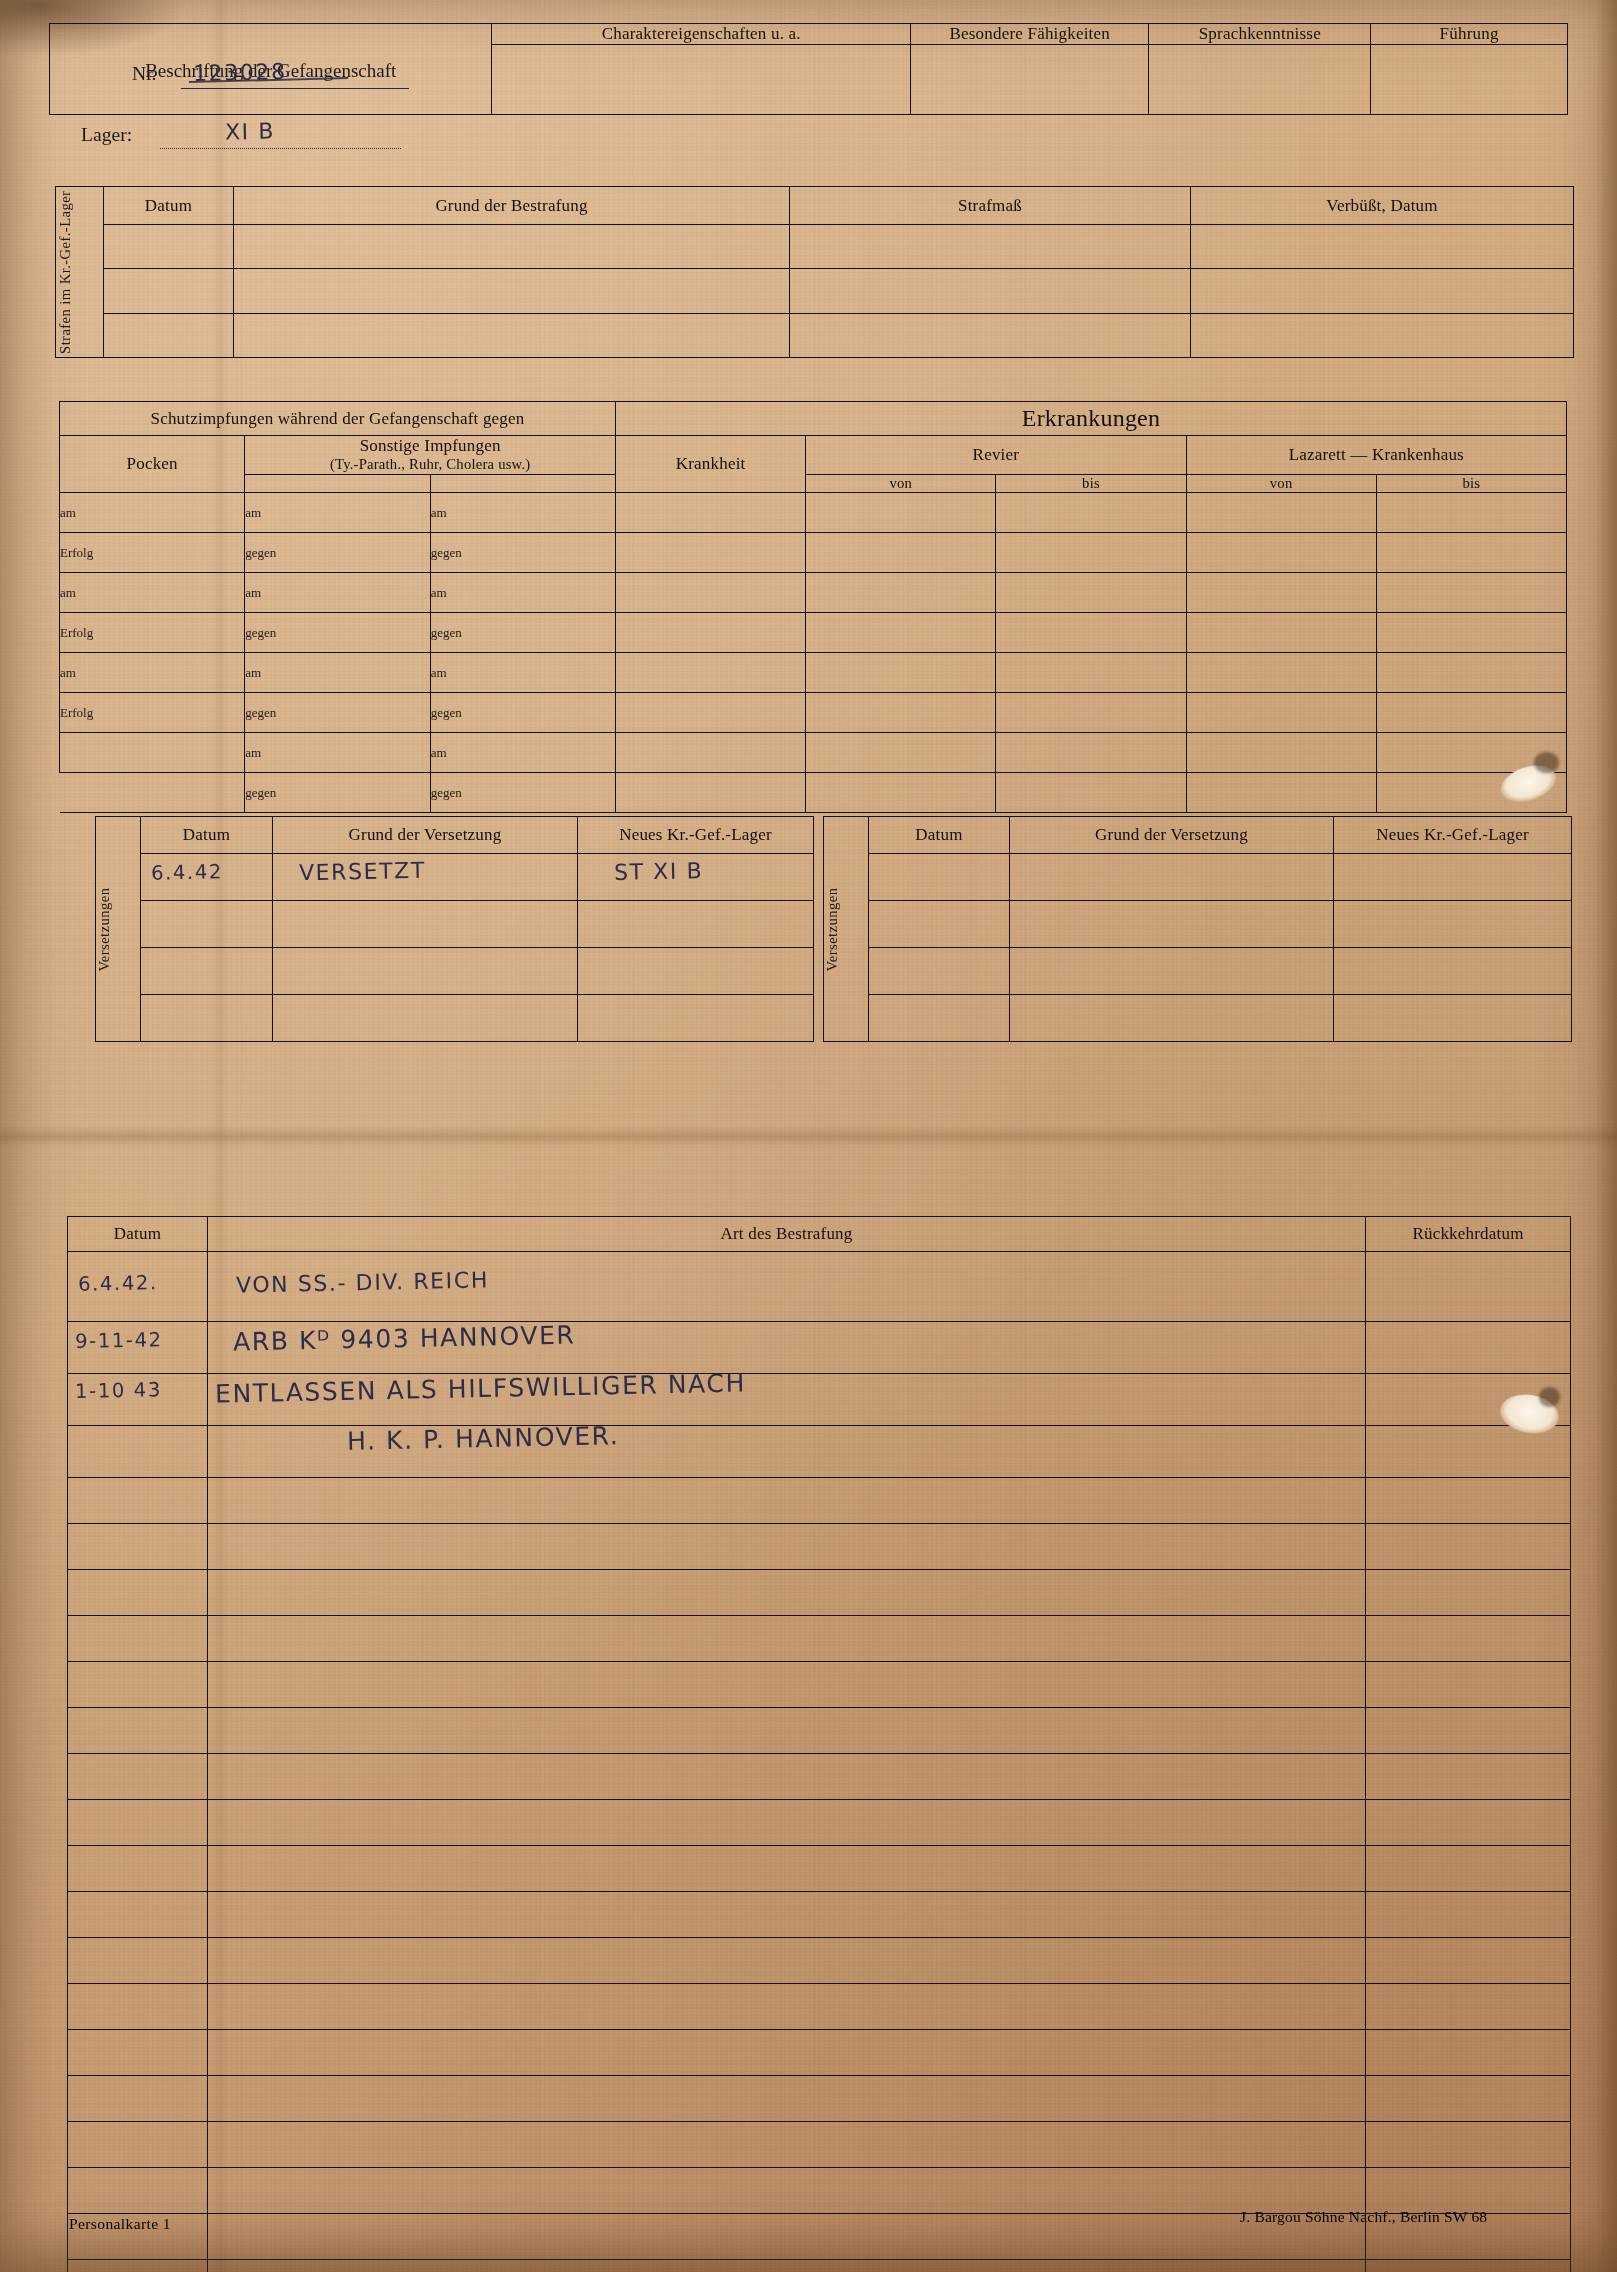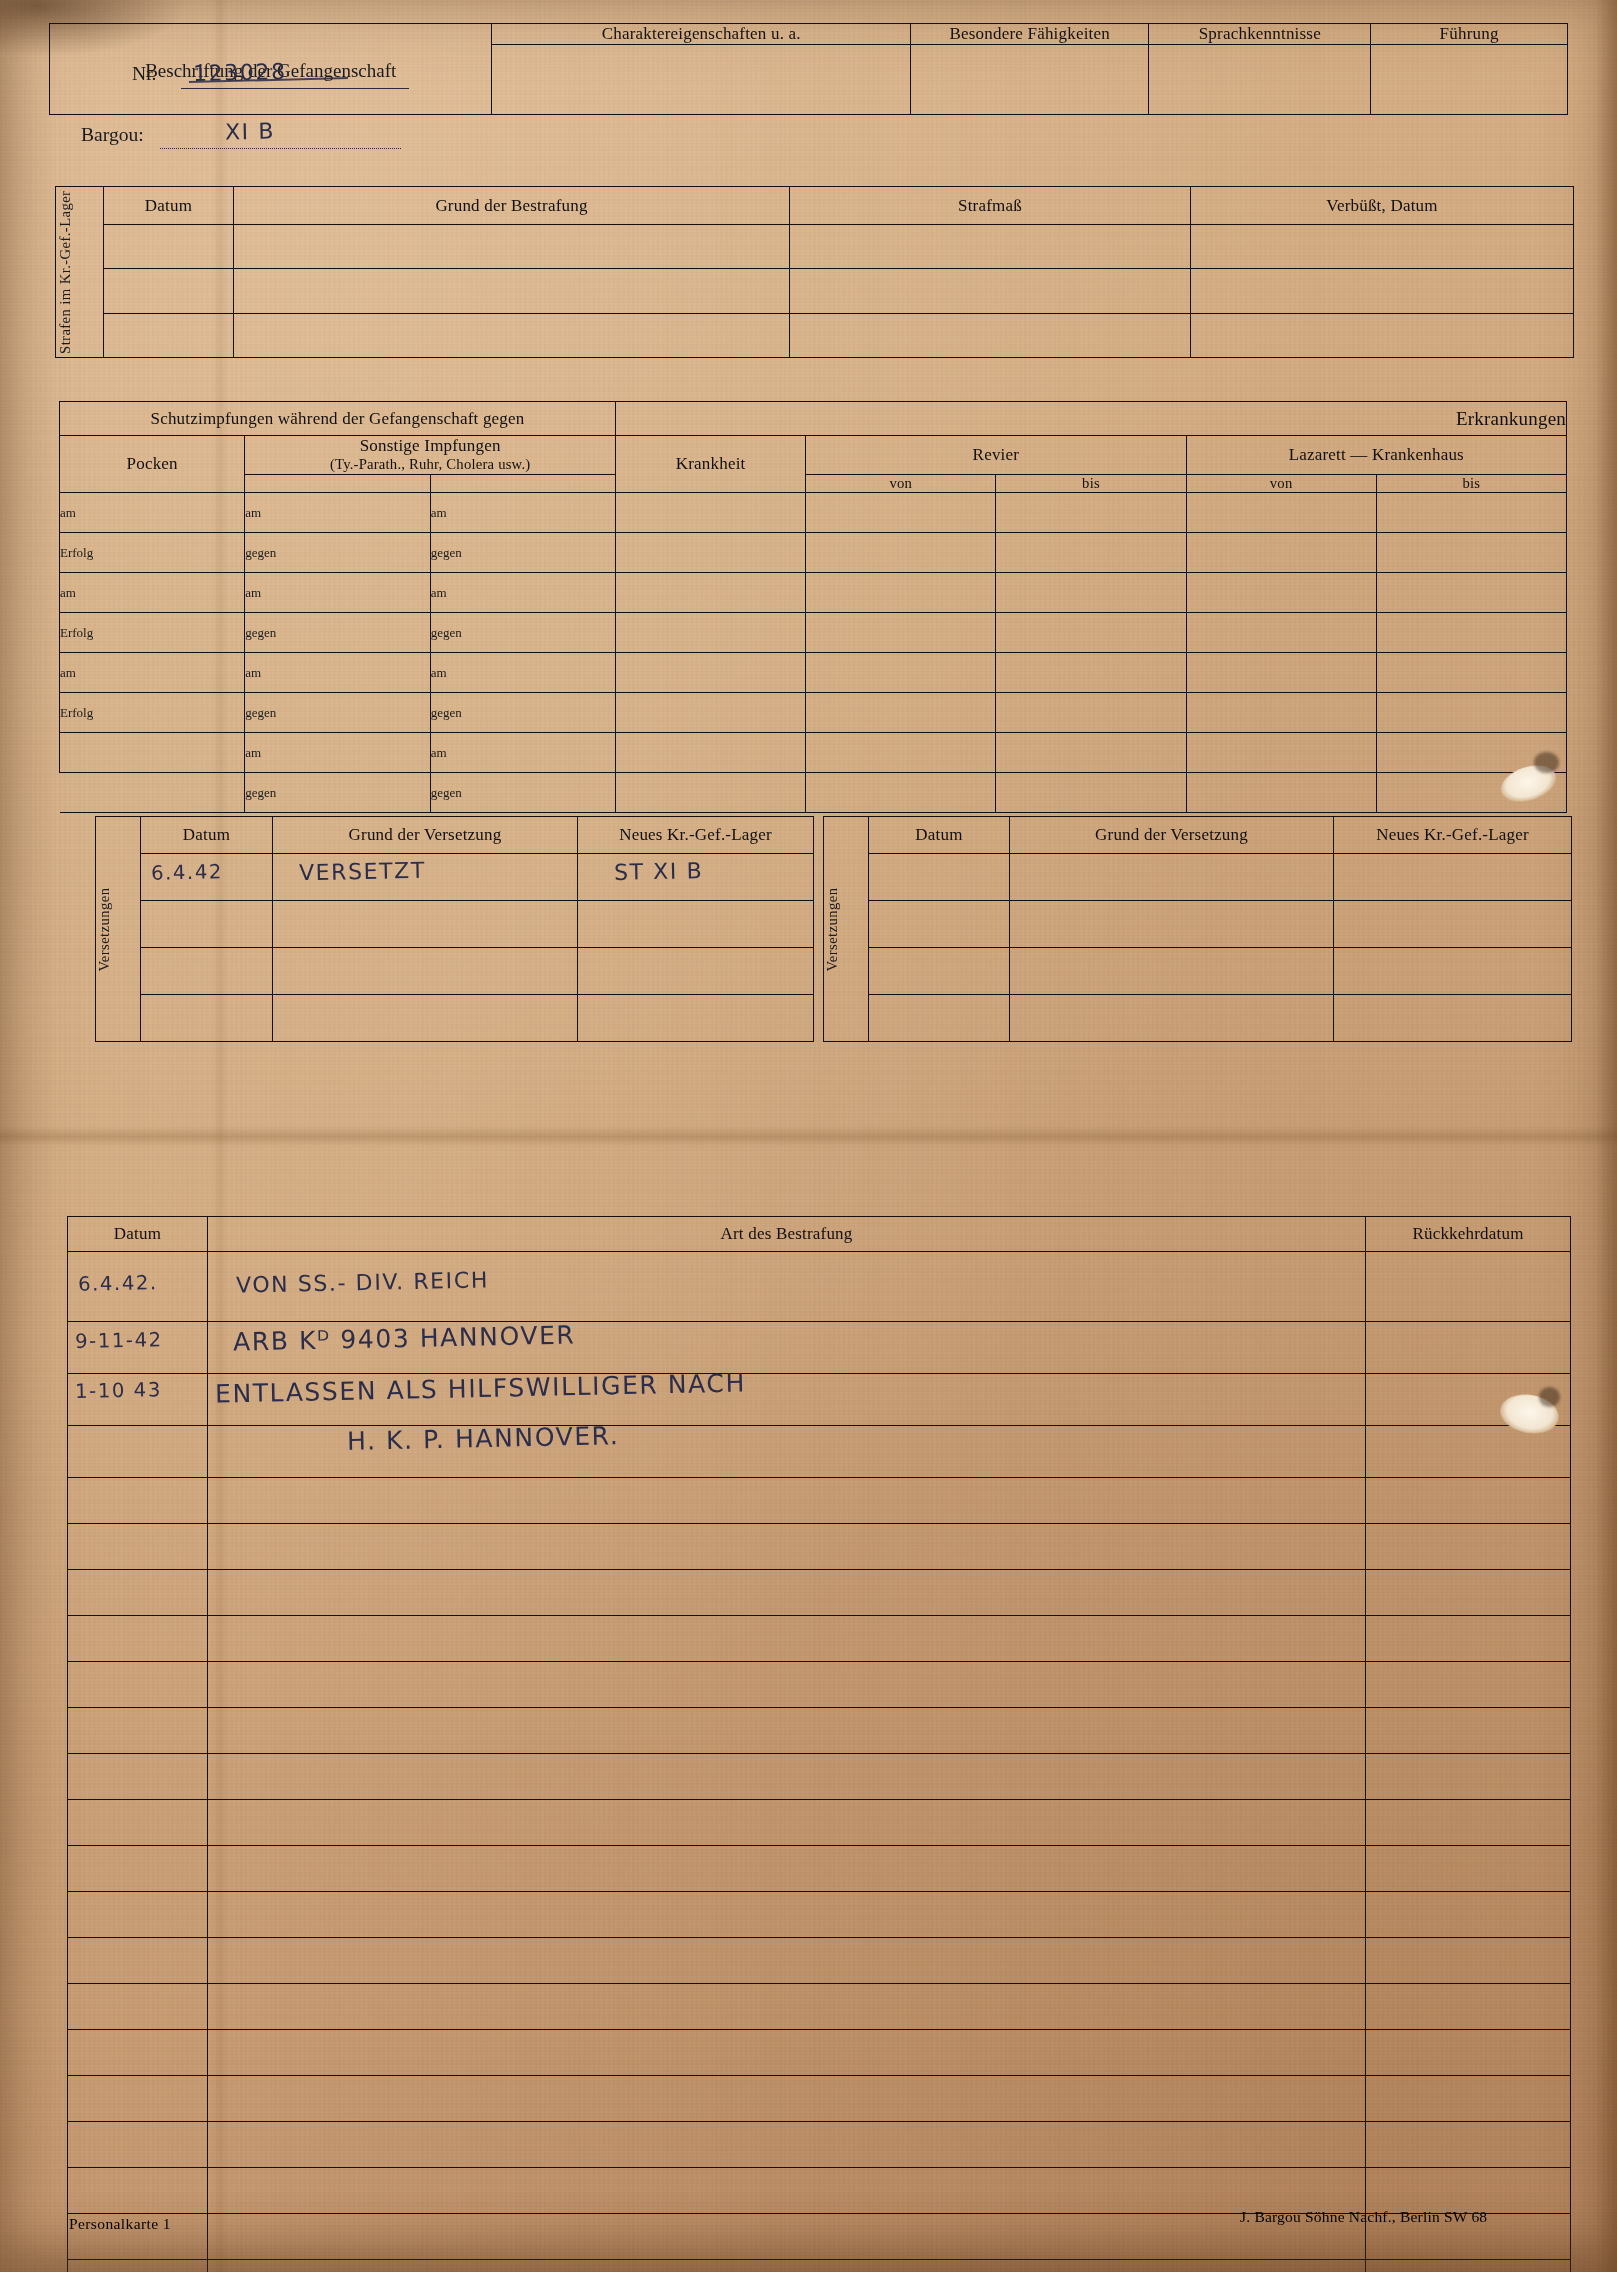--- a/index.html
+++ b/index.html
@@ -58,21 +58,21 @@
   .hdr{
     text-align:center;
     font-family:"Liberation Serif", serif;
     font-size:17px;
     letter-spacing:0.2px;
     color:#120f0c;
     padding:4.1px 3.3px 5.7px 3.3px;
     white-space:nowrap;
   }
   .hdr.small{font-size:14.7px;}
-  .hdr.big{font-size:19px;text-align:right;}
+  .hdr.big{font-size:24px;}
   .lbl{font-size:13px;padding:2.4px 8.2px;}
   .vert{
     writing-mode:vertical-rl;
     transform:rotate(180deg);
     text-align:center;
     font-size:14.7px;
     letter-spacing:0.4px;
     white-space:nowrap;
     padding:3.3px 0;
   }
@@ -141,21 +141,21 @@
 
   <table class="tbl" style="left:49px;top:23px;width:1519px;">
     <tbody>
         <tr>
       <td rowspan="2" style="width:424px;height:72px;position:relative;">
         <div style="text-align:center;font-size:19px;padding-top:4.9px;">Beschriftung der Gefangenschaft</div>
         <div style="position:absolute;left:82px;top:39px;font-size:19.6px;">Nr.</div>
         <div style="position:absolute;left:131px;top:64px;width:228px;border-bottom:1.2px solid #2b2b3f;"></div>
         <div class="hw" style="position:absolute;left:143px;top:36px;">123028</div>
         <div class="hwline" style="left:139px;top:55px;width:159px;transform:rotate(-1.5deg);"></div>
-        <div style="position:absolute;left:31px;top:100px;font-size:19.6px;">Bargou:</div>
+        <div style="position:absolute;left:31px;top:100px;font-size:19.6px;">Lager:</div>
         <div style="position:absolute;left:110px;top:124px;width:241px;border-bottom:1.6px dotted #2b2b3f;"></div>
         <div class="hw" style="position:absolute;left:175px;top:95px;">XI B</div>
       </td>
       <td class="hdr" style="width:401px;">Charaktereigenschaften u. a.</td>
       <td class="hdr" style="width:228px;">Besondere Fähigkeiten</td>
       <td class="hdr" style="width:212px;">Sprachkenntnisse</td>
       <td class="hdr" style="width:188px;">Führung</td>
     </tr>
     <tr>
       <td style="height:69px;"></td>

